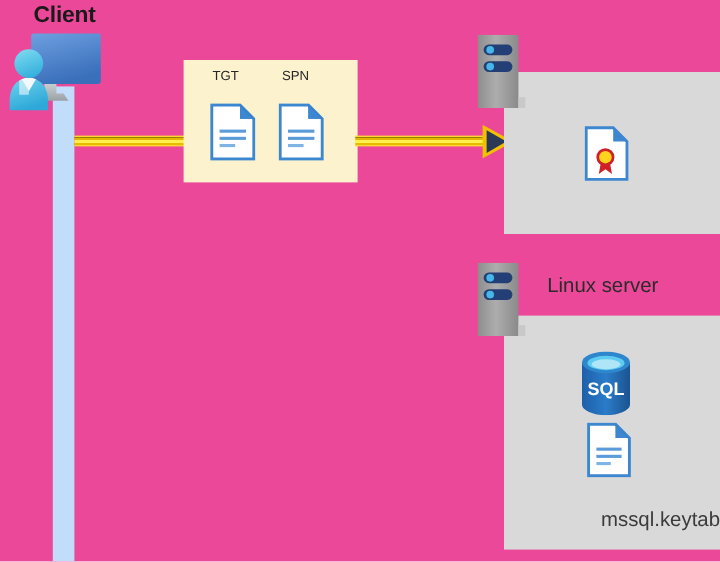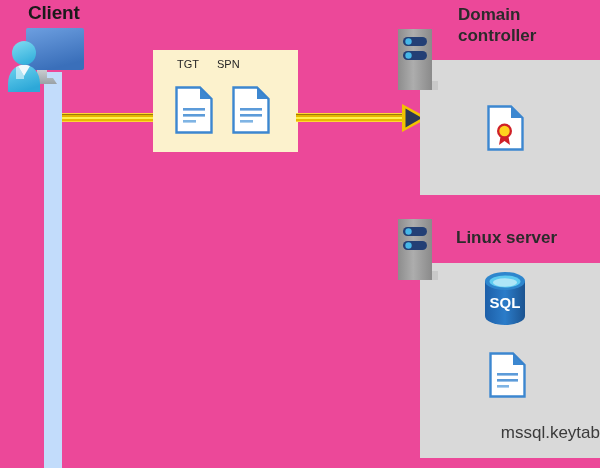--- a/index.html
+++ b/index.html
@@ -38,21 +38,21 @@
   #message-box{
     left:153px; top:50px; width:145px; height:102px;
     background:#fcf2cd;
   }
   .msg-label{
     position:absolute; top:8px;
     font-size:11px; color:#262626;
     white-space:nowrap;
   }
   #tgt-label{ left:24px; }
-  #spn-label{ left:64px; }
+  #spn-label{ left:82px; }
   .msg-doc{ position:absolute; top:36px; width:38px; height:48px; }
   #tgt-doc{ left:22px; }
   #spn-doc{ left:79px; }
 
   
   #arrow-line-a{
     left:62px; top:113px; width:92px; height:9px;
   }
   #arrow-line-b{
     left:296px; top:113px; width:112px; height:9px;
@@ -79,30 +79,30 @@
   #dc-panel{
     left:420px; top:60px; width:180px; height:135px;
     background:#d9d9d9;
   }
   #dc-server-icon{ left:398px; top:29px; width:40px; height:61px; }
   #dc-cert-doc{ left:487px; top:105px; width:37px; height:46px; }
 
   
   #linux-title{
     left:456px; top:228px;
-    font-size:17px; font-weight:bold; color:#2b2b2b;
+    font-size:17px; font-weight:normal; color:#2b2b2b;
     white-space:nowrap;
     text-align:right;
   }
   #linux-panel{
     left:420px; top:263px; width:180px; height:195px;
     background:#d9d9d9;
   }
   #linux-server-icon{ left:398px; top:219px; width:40px; height:61px; }
-  #sql-icon{ left:481px; top:272px; width:48px; height:53px; }
+  #sql-icon{ left:481px; top:293px; width:48px; height:53px; }
   #keytab-doc{ left:489px; top:352px; width:37px; height:46px; }
   #keytab-label{
     left:420px; top:423px; width:180px;
     text-align:right;
     font-size:17px; color:#3b3b3b;
     white-space:nowrap;
   }
 </style>
 </head>
 <body>
@@ -181,21 +181,20 @@
 
   <div class="abs" id="arrow-head">
     <svg width="26" height="28" viewBox="0 0 26 28" xmlns="http://www.w3.org/2000/svg">
       <path d="M0 0 L26 14 L0 28 Z" fill="#f2c200"></path>
       <path d="M3.5 4.5 L20 14 L3.5 23.5 Z" fill="#2b3856"></path>
     </svg>
   </div>
 
   <div class="abs" id="dc-panel"></div>
 
-  <div class="abs" id="dc-title">Domain controller</div>
 
   <div class="abs" id="dc-server-icon">
     <svg width="40" height="61" viewBox="0 0 40 61" xmlns="http://www.w3.org/2000/svg">
       <defs>
         <linearGradient id="srvGrad1" x1="0" y1="0" x2="1" y2="0">
           <stop offset="0" stop-color="#8d8d8d"></stop>
           <stop offset="0.45" stop-color="#adadad"></stop>
           <stop offset="1" stop-color="#8a8a8a"></stop>
         </linearGradient>
       </defs>

